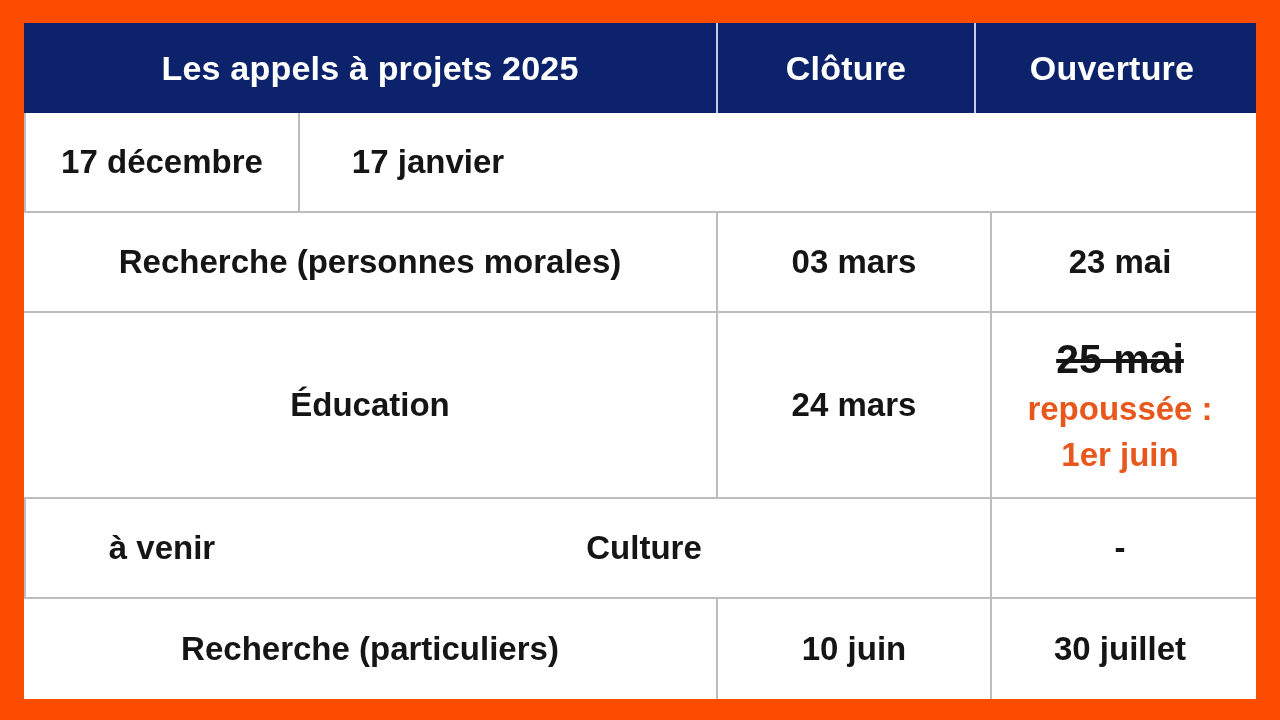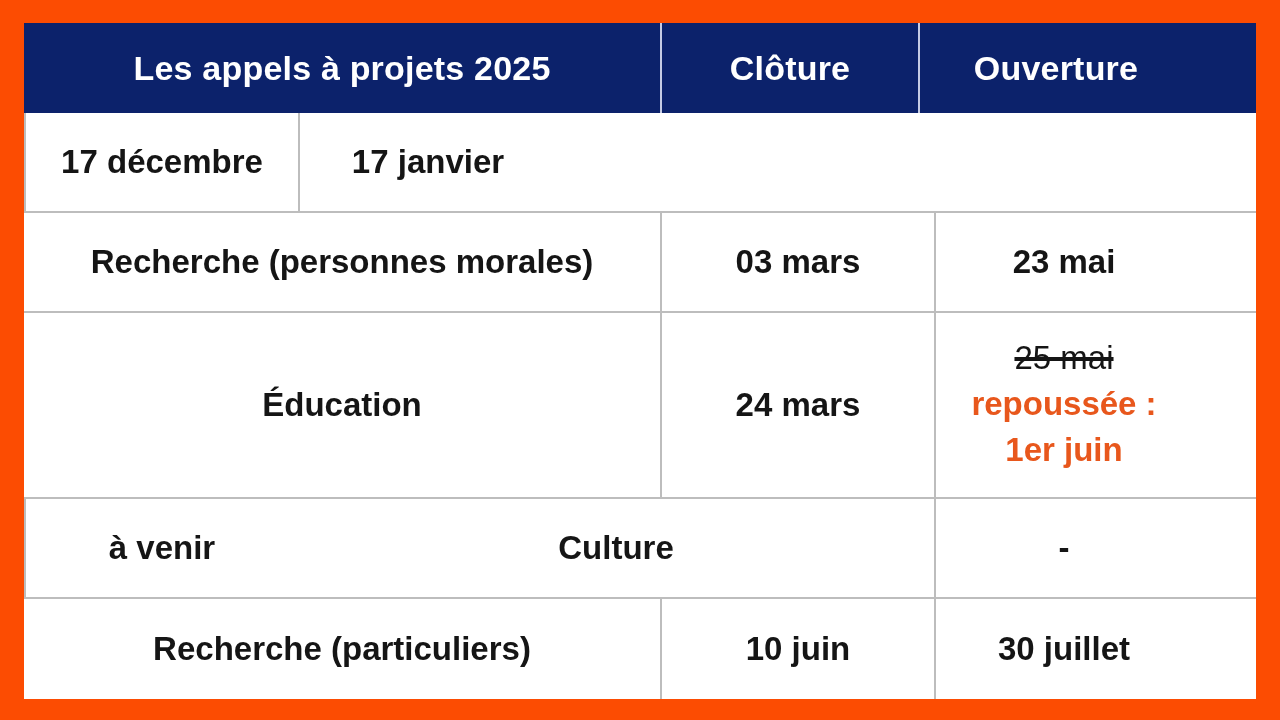--- a/index.html
+++ b/index.html
@@ -39,21 +39,21 @@
 
   .cell {
     display: flex;
     align-items: center;
     justify-content: center;
     text-align: center;
     padding: 4px 10px;
     overflow: hidden;
   }
 
-  .c-name { width: 636px; }
+  .c-name { width: 692px; }
   .c-open { width: 274px; }
   .c-close { width: 258px; }
 
   
   #header-row {
     height: 90px;
     background: #0c226b;
   }
   #header-row .cell {
     color: #ffffff;
@@ -90,22 +90,22 @@
   
   .stacked {
     flex-direction: column;
     justify-content: center;
     gap: 6px;
   }
   .struck {
     text-decoration: line-through;
     text-decoration-thickness: 4px;
     color: #151515;
-    font-weight: normal;
-    font-size: 33px;
+    font-weight: bold;
+    font-size: 41px;
   }
   .postponed {
     color: #e8571c;
     font-weight: bold;
     font-size: 33px;
     line-height: 1.22;
   }
 </style>
 </head>
 <body>

